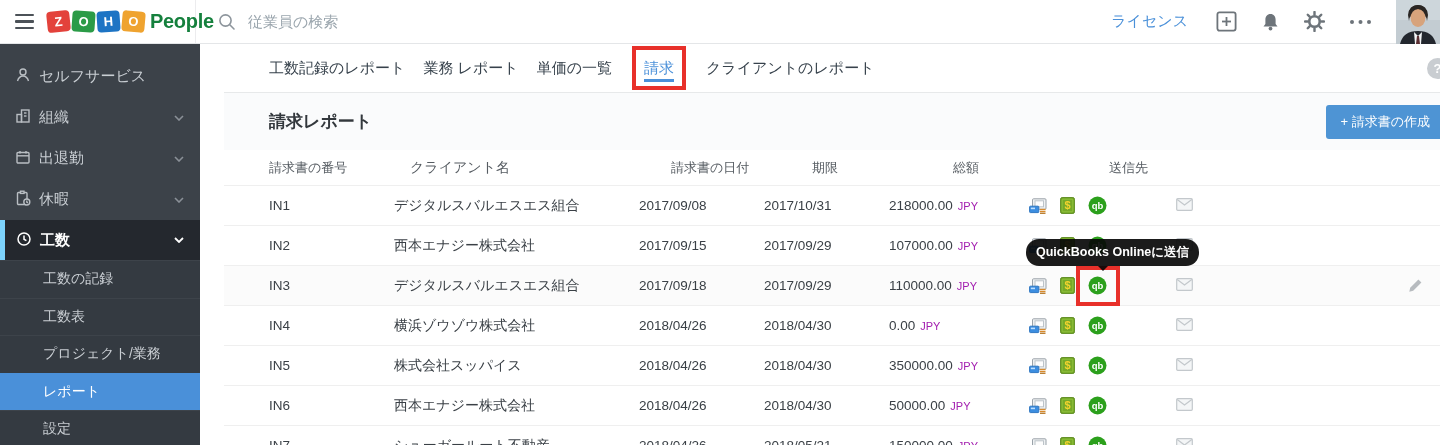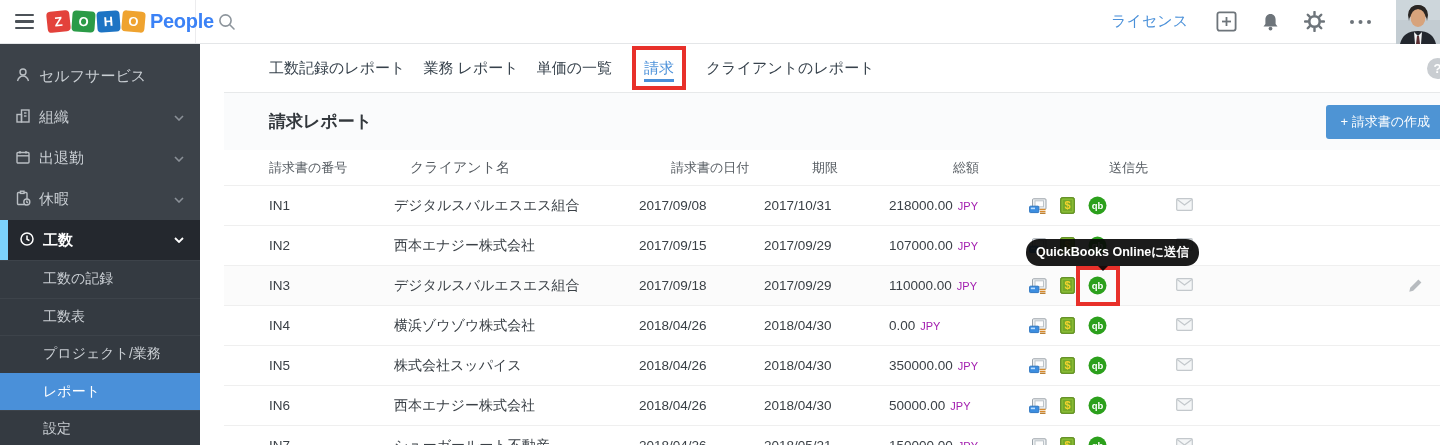--- a/index.html
+++ b/index.html
@@ -14,39 +14,39 @@
   .hamburger { display:inline-flex; flex-direction:column; gap:4px; margin-right:13px; cursor:pointer; }
   .hamburger i { display:block; width:19px; height:2.4px; background:#4c5258; border-radius:1px; }
   .logo { display:flex; align-items:center; gap:5px; }
   .logo-tiles { display:flex; gap:2px; }
   .logo-tiles .tile { width:23px; height:21px; border-radius:4px; color:#fff; font-weight:bold;
                       font-size:13px; display:flex; align-items:center; justify-content:center; }
   .logo-tiles .tile:nth-child(1){ transform:rotate(-6deg); }
   .logo-tiles .tile:nth-child(2){ transform:rotate(4deg); }
   .logo-tiles .tile:nth-child(3){ transform:rotate(-4deg); }
   .logo-tiles .tile:nth-child(4){ transform:rotate(5deg); }
-  .logo-product { font-size:20px; font-weight:bold; color:#3b82f6; letter-spacing:-0.3px; }
+  .logo-product { font-size:20px; font-weight:bold; color:#15803d; letter-spacing:-0.3px; }
 
   .search-zone { flex:1; display:flex; align-items:center; padding-left:22px; gap:12px; }
   .search-input { border:none; outline:none; font-size:15px; color:#333; width:420px;
                   font-family:"Liberation Sans", sans-serif; background:transparent; }
   .search-input::placeholder { color:#9aa5ad; }
 
   .top-actions { display:flex; align-items:center; gap:24px; padding-right:0; }
   .license-link { color:#4a90d9; font-size:15px; text-decoration:none; margin-right:4px; cursor:pointer; }
   .top-icon { display:inline-flex; align-items:center; justify-content:center; cursor:pointer; }
   .avatar { width:44px; height:44px; overflow:hidden; flex:none; cursor:pointer; }
 
   
   .sidebar { position:absolute; top:44px; left:0; width:200px; height:414px; background:#3c4249; z-index:20; }
   .side-item { height:41px; display:flex; align-items:center; padding-left:15px; gap:8px;
                color:#c9ced3; font-size:15px; cursor:pointer; }
   .sidebar { padding-top:12px; }
   .side-item .chev { margin-left:auto; margin-right:16px; display:inline-flex; }
-  .side-section-head { height:40px; background:#24282e; border-left:8px solid #7dd3fc;
+  .side-section-head { height:40px; background:#24282e; border-left:5px solid #7dd3fc;
                        padding-left:11px; color:#fff; font-weight:bold; }
   .submenu { background:#343a41; }
   .sub-item { height:37.5px; display:flex; align-items:center; padding-left:43px; color:#c9ced3;
               font-size:14px; border-top:1px solid #3d434a; cursor:pointer; }
   .sub-item.selected { background:#4a90d9; color:#fff; border-top-color:#4a90d9; }
 
   
   .content { position:absolute; top:44px; left:200px; width:1240px; height:401px; background:#fff;margin-left:24px; }
 
   .tabs { height:49px; display:flex; align-items:center; padding-left:45px; gap:18px;
@@ -111,20 +111,21 @@
         <span class="logo-product">People</span>
       </div>
     </div>
     <div class="search-zone">
       <span class="top-icon">
         <svg width="18" height="18" viewBox="0 0 18 18">
             <circle cx="7.5" cy="7.5" r="5.6" fill="none" stroke="#8d959c" stroke-width="1.6"></circle>
             <line x1="11.8" y1="11.8" x2="16" y2="16" stroke="#8d959c" stroke-width="1.6" stroke-linecap="round"></line>
           </svg>
       </span>
+      <input class="search-input" type="text" placeholder="従業員の検索" style="">
     </div>
     <div class="top-actions">
       <a class="license-link">ライセンス</a>
       <span class="top-icon">
         <svg width="21" height="21" viewBox="0 0 21 21">
             <rect x="1.4" y="1.4" width="18.2" height="18.2" rx="2" fill="none" stroke="#6d747a" stroke-width="1.8"></rect>
             <line x1="10.5" y1="6" x2="10.5" y2="15" stroke="#6d747a" stroke-width="1.8"></line>
             <line x1="6" y1="10.5" x2="15" y2="10.5" stroke="#6d747a" stroke-width="1.8"></line>
           </svg>
       </span>

